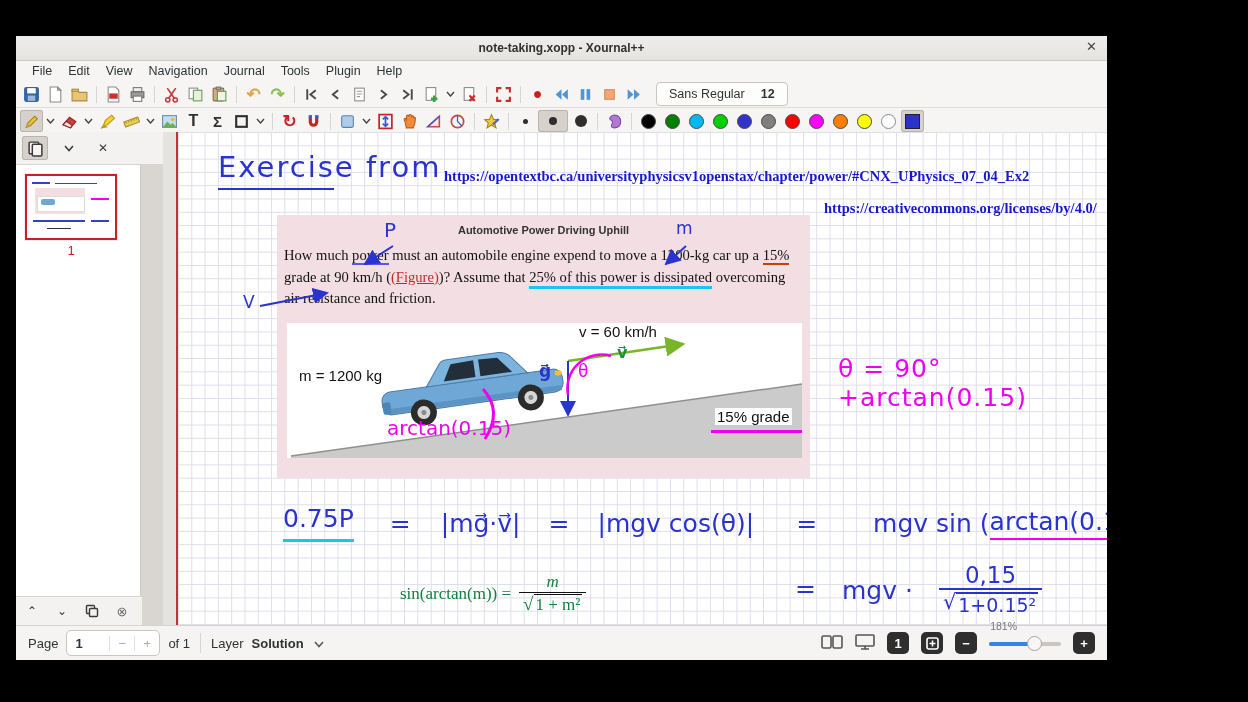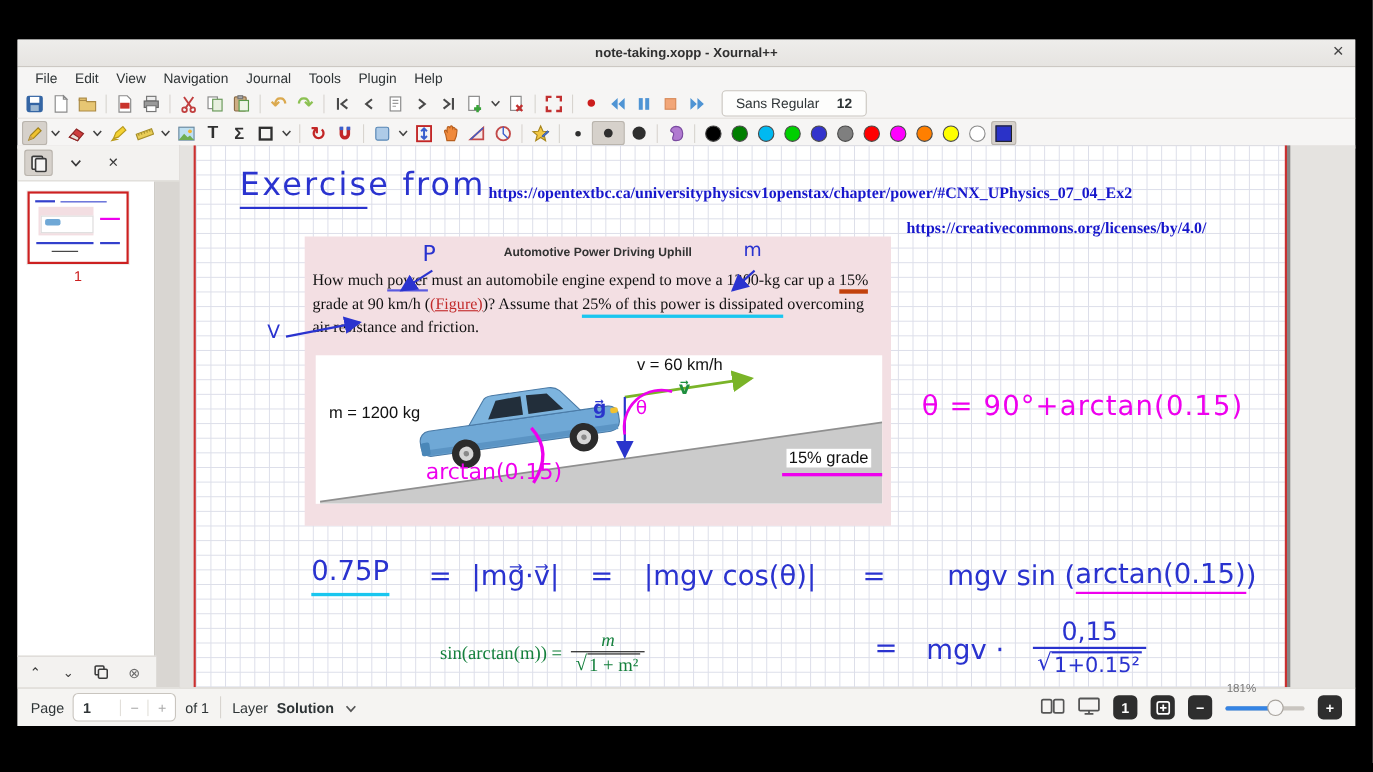--- a/index.html
+++ b/index.html
@@ -1,17 +1,17 @@
 <!DOCTYPE html>
 <html><head>
 <meta charset="utf-8">
 <style>
   html,body{margin:0;padding:0;}
   body{width:1248px;height:702px;background:#000;position:relative;font-family:"Liberation Sans",sans-serif;overflow:hidden;}
-  .window{position:absolute;left:16px;top:36px;width:1216px;height:624px;background:#f6f5f4;font-size:13px;color:#2e3436;}
+  .window{position:absolute;left:16px;top:36px;width:1091px;height:624px;background:#f6f5f4;font-size:13px;color:#2e3436;}
 
   
   .titlebar{height:24px;background:linear-gradient(#eeedeb,#e6e4e1);border-bottom:1px solid #ccc8c3;display:flex;align-items:center;justify-content:center;position:relative;}
   .titlebar .title{font-weight:bold;font-size:12px;color:#303030;}
   .titlebar .close{position:absolute;right:10px;top:3px;font-size:13px;color:#444;cursor:default;}
 
   
   .menubar{height:20px;display:flex;align-items:center;padding-left:8px;background:#f6f5f4;}
   .menubar span{padding:1px 8px;font-size:12.5px;}
 
@@ -61,21 +61,21 @@
   .heading-underline{position:absolute;left:55px;top:56px;width:116px;height:2px;background:#2a33cf;}
   .url{position:absolute;font-family:"Liberation Serif",serif;font-weight:bold;color:#1717cc;font-size:14.5px;}
   .url1{left:281px;top:36px;}
   .url2{left:661px;top:68px;}
 
   
   .problem{position:absolute;left:114px;top:83px;width:533px;height:263px;background:#f3dfe3;}
   .p-title{text-align:center;margin-top:9px;font-size:11px;font-weight:bold;color:#333;}
   .p-text{margin:9px 7px 0 7px;font-family:"Liberation Serif",serif;font-size:14.6px;line-height:21.5px;color:#111;}
   .u-blue{border-bottom:2px solid #5a5ae0;}
-  .u-mag{border-bottom:4px solid #c2410c;}
+  .u-mag{border-bottom:2px solid #c2410c;}
   .u-cyan{border-bottom:3px solid #19c6ef;padding-bottom:1px;}
   .link-red{color:#c22a2a;text-decoration:underline;}
 
   
   .figurebox{position:absolute;left:10px;top:108px;width:515px;height:135px;background:#fff;}
   .fig-label{position:absolute;font-size:15px;color:#111;}
   .fig-mass{left:12px;top:44px;}
   .fig-speed{left:292px;top:0px;}
   .fig-gvec{left:252px;top:38px;color:#2a35cc;font-weight:bold;font-size:17px;}
   .fig-vvec{left:330px;top:20px;color:#1f8f3f;font-weight:bold;font-size:16px;}
@@ -584,21 +584,21 @@
       <line x1="230" y1="114" x2="202" y2="132" stroke="#2a33cf" stroke-width="2" marker-end="url(#ab2)"></line>
       <line x1="523" y1="114" x2="503" y2="132" stroke="#2a33cf" stroke-width="2" marker-end="url(#ab2)"></line>
       <line x1="97" y1="174" x2="164" y2="161" stroke="#2a33cf" stroke-width="2" marker-end="url(#ab2)"></line>
     </svg>
 
     <div class="theta-eq hand mag-ink">θ = 90°+arctan(0.15)</div>
 
     <div class="eqrow hand blue-ink">
       <span class="eq-lhs">0.75P</span>
       <span style="margin-left:36px;">=</span>
-      <span style="margin-left:18px;">|mg⃗·v⃗|</span>
+      <span style="margin-left:30px;">|mg⃗·v⃗|</span>
       <span style="margin-left:28px;">=</span>
       <span style="margin-left:28px;">|mgv cos(θ)|</span>
       <span style="margin-left:42px;">=</span>
       <span style="margin-left:56px;">mgv sin (</span>
         <span class="eq-sin-arg">arctan(0.15)</span>
         <span>)</span>
     </div>
 
     <div class="texline">
       <span>sin(arctan(m)) =</span>

